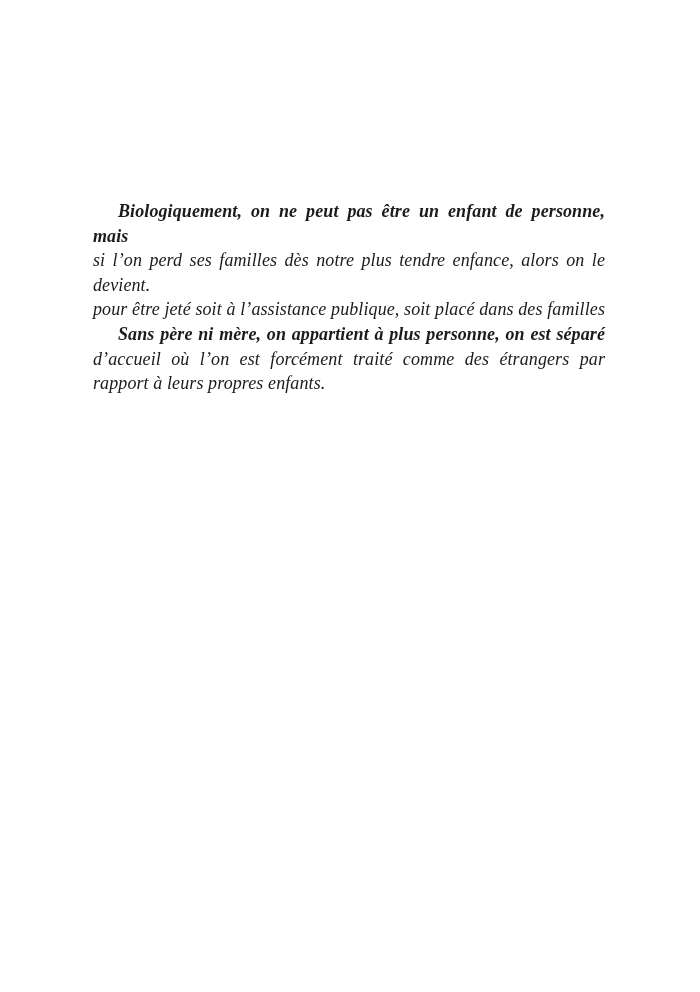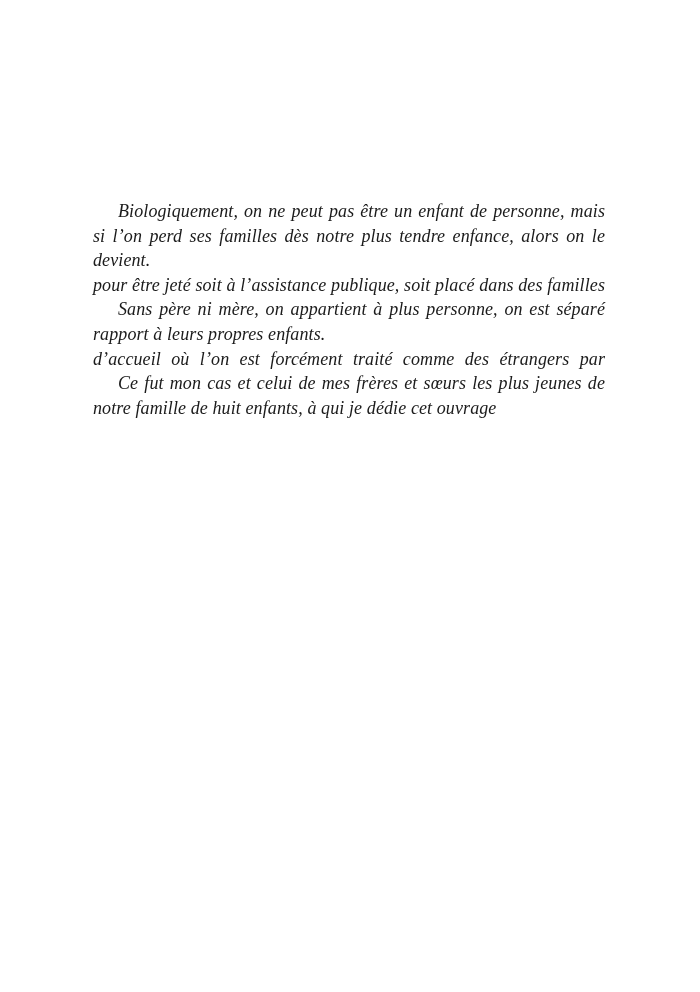--- a/index.html
+++ b/index.html
@@ -29,20 +29,21 @@
   .paragraph {
     margin: 0;
   }
   .line {
     text-align: justify;
     text-align-last: justify;
     white-space: normal;
   }
   .line.first {
     text-indent: 25px;
+    font-weight: bold;
   }
   .line.last {
     text-align: right;
     text-align-last: left;
     font-family: Liberation Serif, serif;
   }
 </style>
 </head>
 <body>
 
@@ -51,23 +52,19 @@
 
     <div class="paragraph">
       <div class="line first">Biologiquement, on ne peut pas être un enfant de personne, mais</div>
       <div class="line">si l’on perd ses familles dès notre plus tendre enfance, alors on le</div>
       <div class="line last">devient.</div>
     </div>
 
     <div class="paragraph">
       <div class="line">pour être jeté soit à l’assistance publique, soit placé dans des familles</div>
       <div class="line first">Sans père ni mère, on appartient à plus personne, on est séparé</div>
+      <div class="line">d’accueil où l’on est forcément traité comme des étrangers par</div>
       <div class="line last">rapport à leurs propres enfants.</div>
-      <div class="line">d’accueil où l’on est forcément traité comme des étrangers par</div>
     </div>
 
-    <div class="paragraph">
-      <div class="line first">Ce fut mon cas et celui de mes frères et sœurs les plus jeunes de</div>
-      <div class="line last">notre famille de huit enfants, à qui je dédie cet ouvrage</div>
-    </div>
 
   </div>
 </div>
 
 </body></html>

